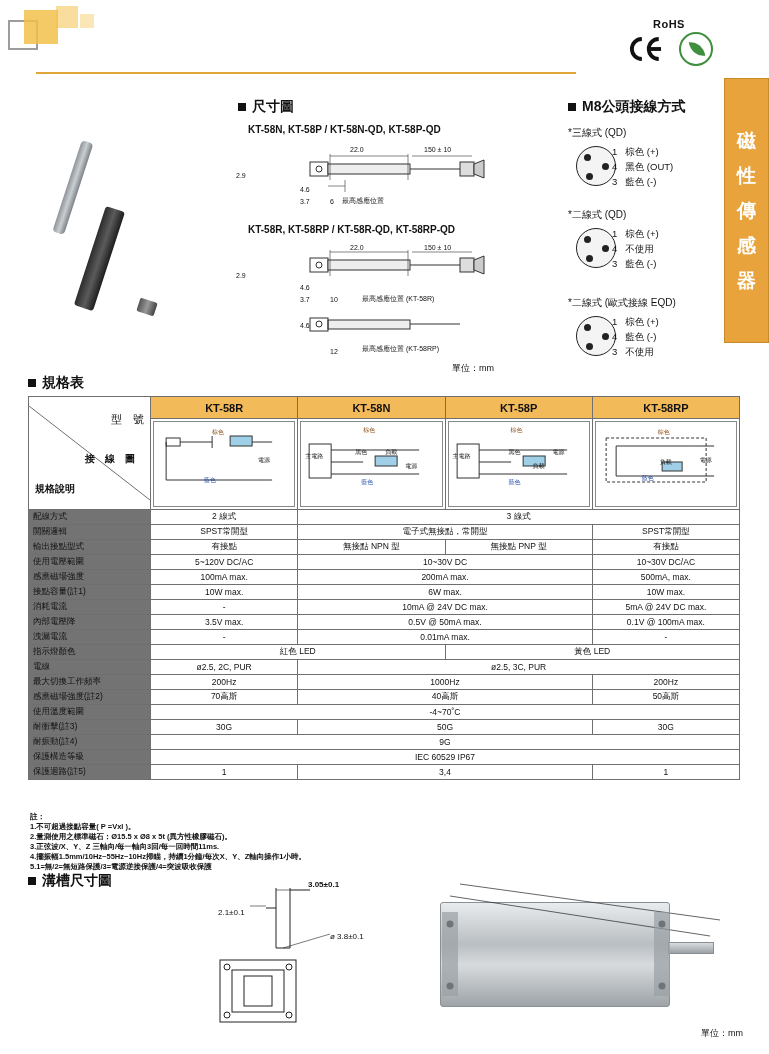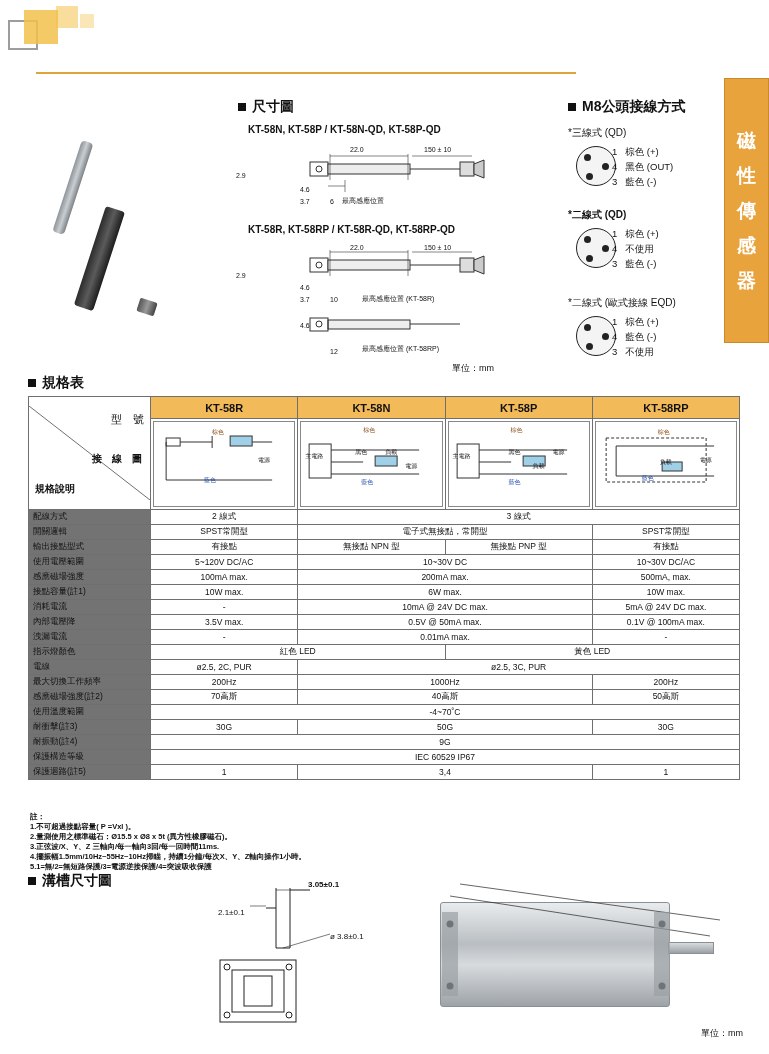--- a/index.html
+++ b/index.html
@@ -99,20 +99,31 @@
 <div class="page">
 
   <div class="hdr-deco">
     <div class="sq1"></div>
       <div class="sq2"></div>
       <div class="sq3"></div>
       <div class="sq4"></div>
   </div>
   <div class="title-rule"></div>
 
+  <div class="rohs">
+    <div class="rohs-text">RoHS</div>
+    <div class="rohs-marks">
+      <svg class="ce" viewBox="0 0 60 34">
+        <path d="M22 4 A13 13 0 1 0 22 30" fill="none" stroke="#111" stroke-width="5"></path>
+        <path d="M44 4 A13 13 0 1 0 44 30" fill="none" stroke="#111" stroke-width="5"></path>
+        <rect x="33" y="14.5" width="14" height="5" fill="#111"></rect>
+      </svg>
+      <div class="leafmark"></div>
+    </div>
+  </div>
 
   <div class="side-tab">
     <span>磁</span>
     <span>性</span>
     <span>傳</span>
     <span>感</span>
     <span>器</span>
   </div>
 
   <div class="sect-h" style="left:238px; top:98px;">
@@ -188,21 +199,21 @@
       <div class="pin" style="left:25px; top:16px;"></div>
       <div class="pin" style="left:9px; top:26px;"></div>
     </div>
   </div>
   <div class="conn-lines" style="left:612px; top:144px;">
     <div><span>1</span> &nbsp;&nbsp;<span>棕色 (+)</span></div>
     <div><span>4</span> &nbsp;&nbsp;<span>黑色 (OUT)</span></div>
     <div><span>3</span> &nbsp;&nbsp;<span>藍色 (-)</span></div>
   </div>
 
-  <div class="conn-item" style="left:568px; top:208px;font-weight:bold;">*二線式 (QD)</div>
+  <div class="conn-item" style="left:568px; top:208px;">*二線式 (QD)</div>
   <div style="position:absolute; left:576px; top:228px;">
     <div class="conn-circle">
       <div class="pin" style="left:7px; top:7px;"></div>
       <div class="pin" style="left:25px; top:16px;"></div>
       <div class="pin" style="left:9px; top:26px;"></div>
     </div>
   </div>
   <div class="conn-lines" style="left:612px; top:226px;">
     <div><span>1</span> &nbsp;&nbsp;<span>棕色 (+)</span></div>
     <div><span>4</span> &nbsp;&nbsp;<span>不使用</span></div>
@@ -229,21 +240,21 @@
 
   <table class="spec">
     <tbody>
         <tr>
       <th rowspan="2" style="width:122px; background:#fff; padding:0;">
         <div class="diagonal-head">
           <svg class="dline" viewBox="0 0 122 94" preserveAspectRatio="none">
             <line x1="0" y1="0" x2="122" y2="94" stroke="#6f6f6f" stroke-width="1"></line>
           </svg>
           <div class="dh-1">型　號</div>
-          <div class="dh-2" style="bottom:34px; left:auto; right:8px;">接　線　圖</div>
+          <div class="dh-2" style="bottom:34px; left:auto; right:15px;">接　線　圖</div>
           <div class="dh-2">規格說明</div>
         </div>
       </th>
       <th>KT-58R</th>
       <th>KT-58N</th>
       <th>KT-58P</th>
       <th>KT-58RP</th>
     </tr>
     <tr>
       <td class="diag-cell">

